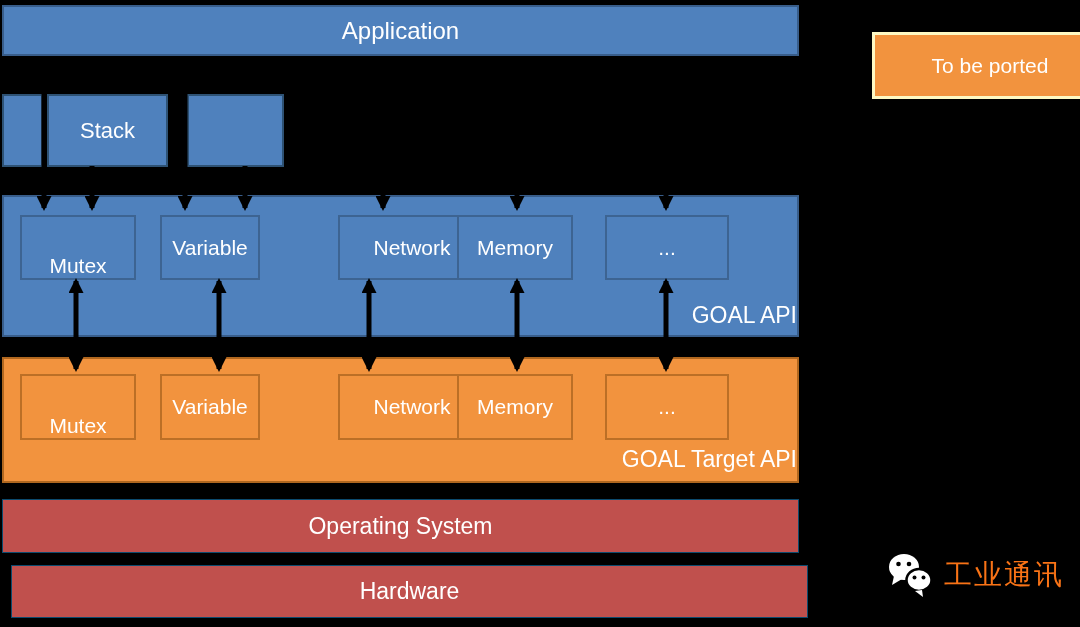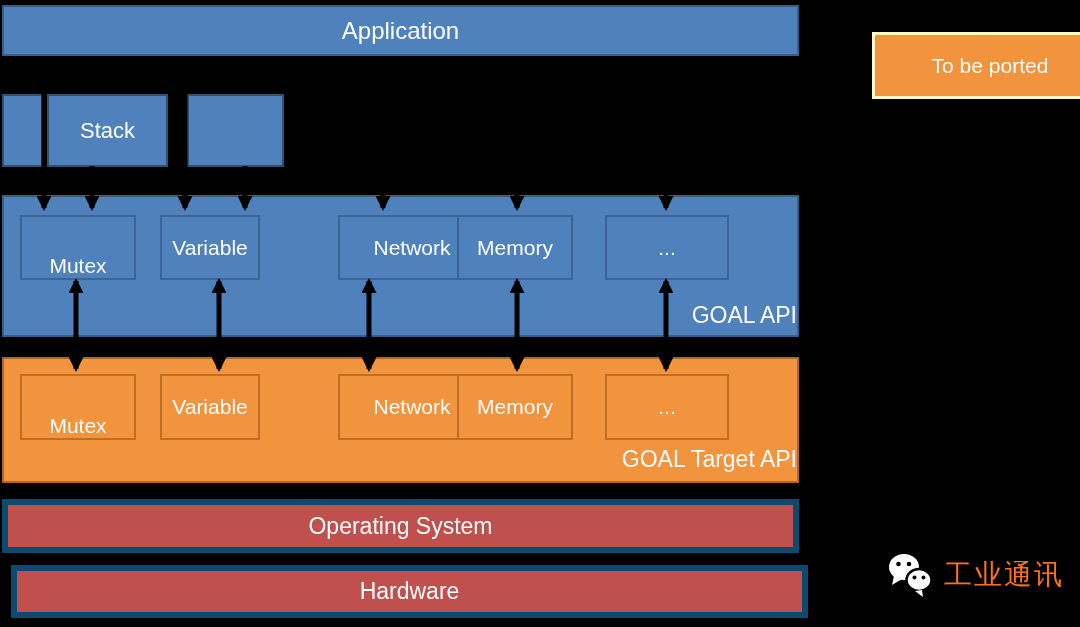--- a/index.html
+++ b/index.html
@@ -18,21 +18,21 @@
     position: absolute;
     box-sizing: border-box;
     display: flex;
     align-items: center;
     justify-content: center;
     color: #FFFFFF;
   }
   
   .blue-fill   { background: #4F81BD; border: 2px solid #385D8A; }
   .orange-fill { background: #F2933E; border: 2px solid #B0671F; }
-  .red-fill    { background: #C0504D; border: 6px solid #0c4a6e; }
+  .red-fill    { background: #C0504D; border: 1px solid #0c4a6e; }
 
   
   .app-bar { left: 2px; top: 5px; width: 797px; height: 51px; font-size: 24px; }
 
   
   .stack-left  { left: 2px;   top: 94px; width: 41px;  height: 73px; border-color:#2E5274; }
   .stack-main  { left: 47px;  top: 94px; width: 121px; height: 73px; font-size: 22px; border-color:#2E5274; }
   .stack-right { left: 187px; top: 94px; width: 97px;  height: 73px; border-color:#2E5274; }
 
   

